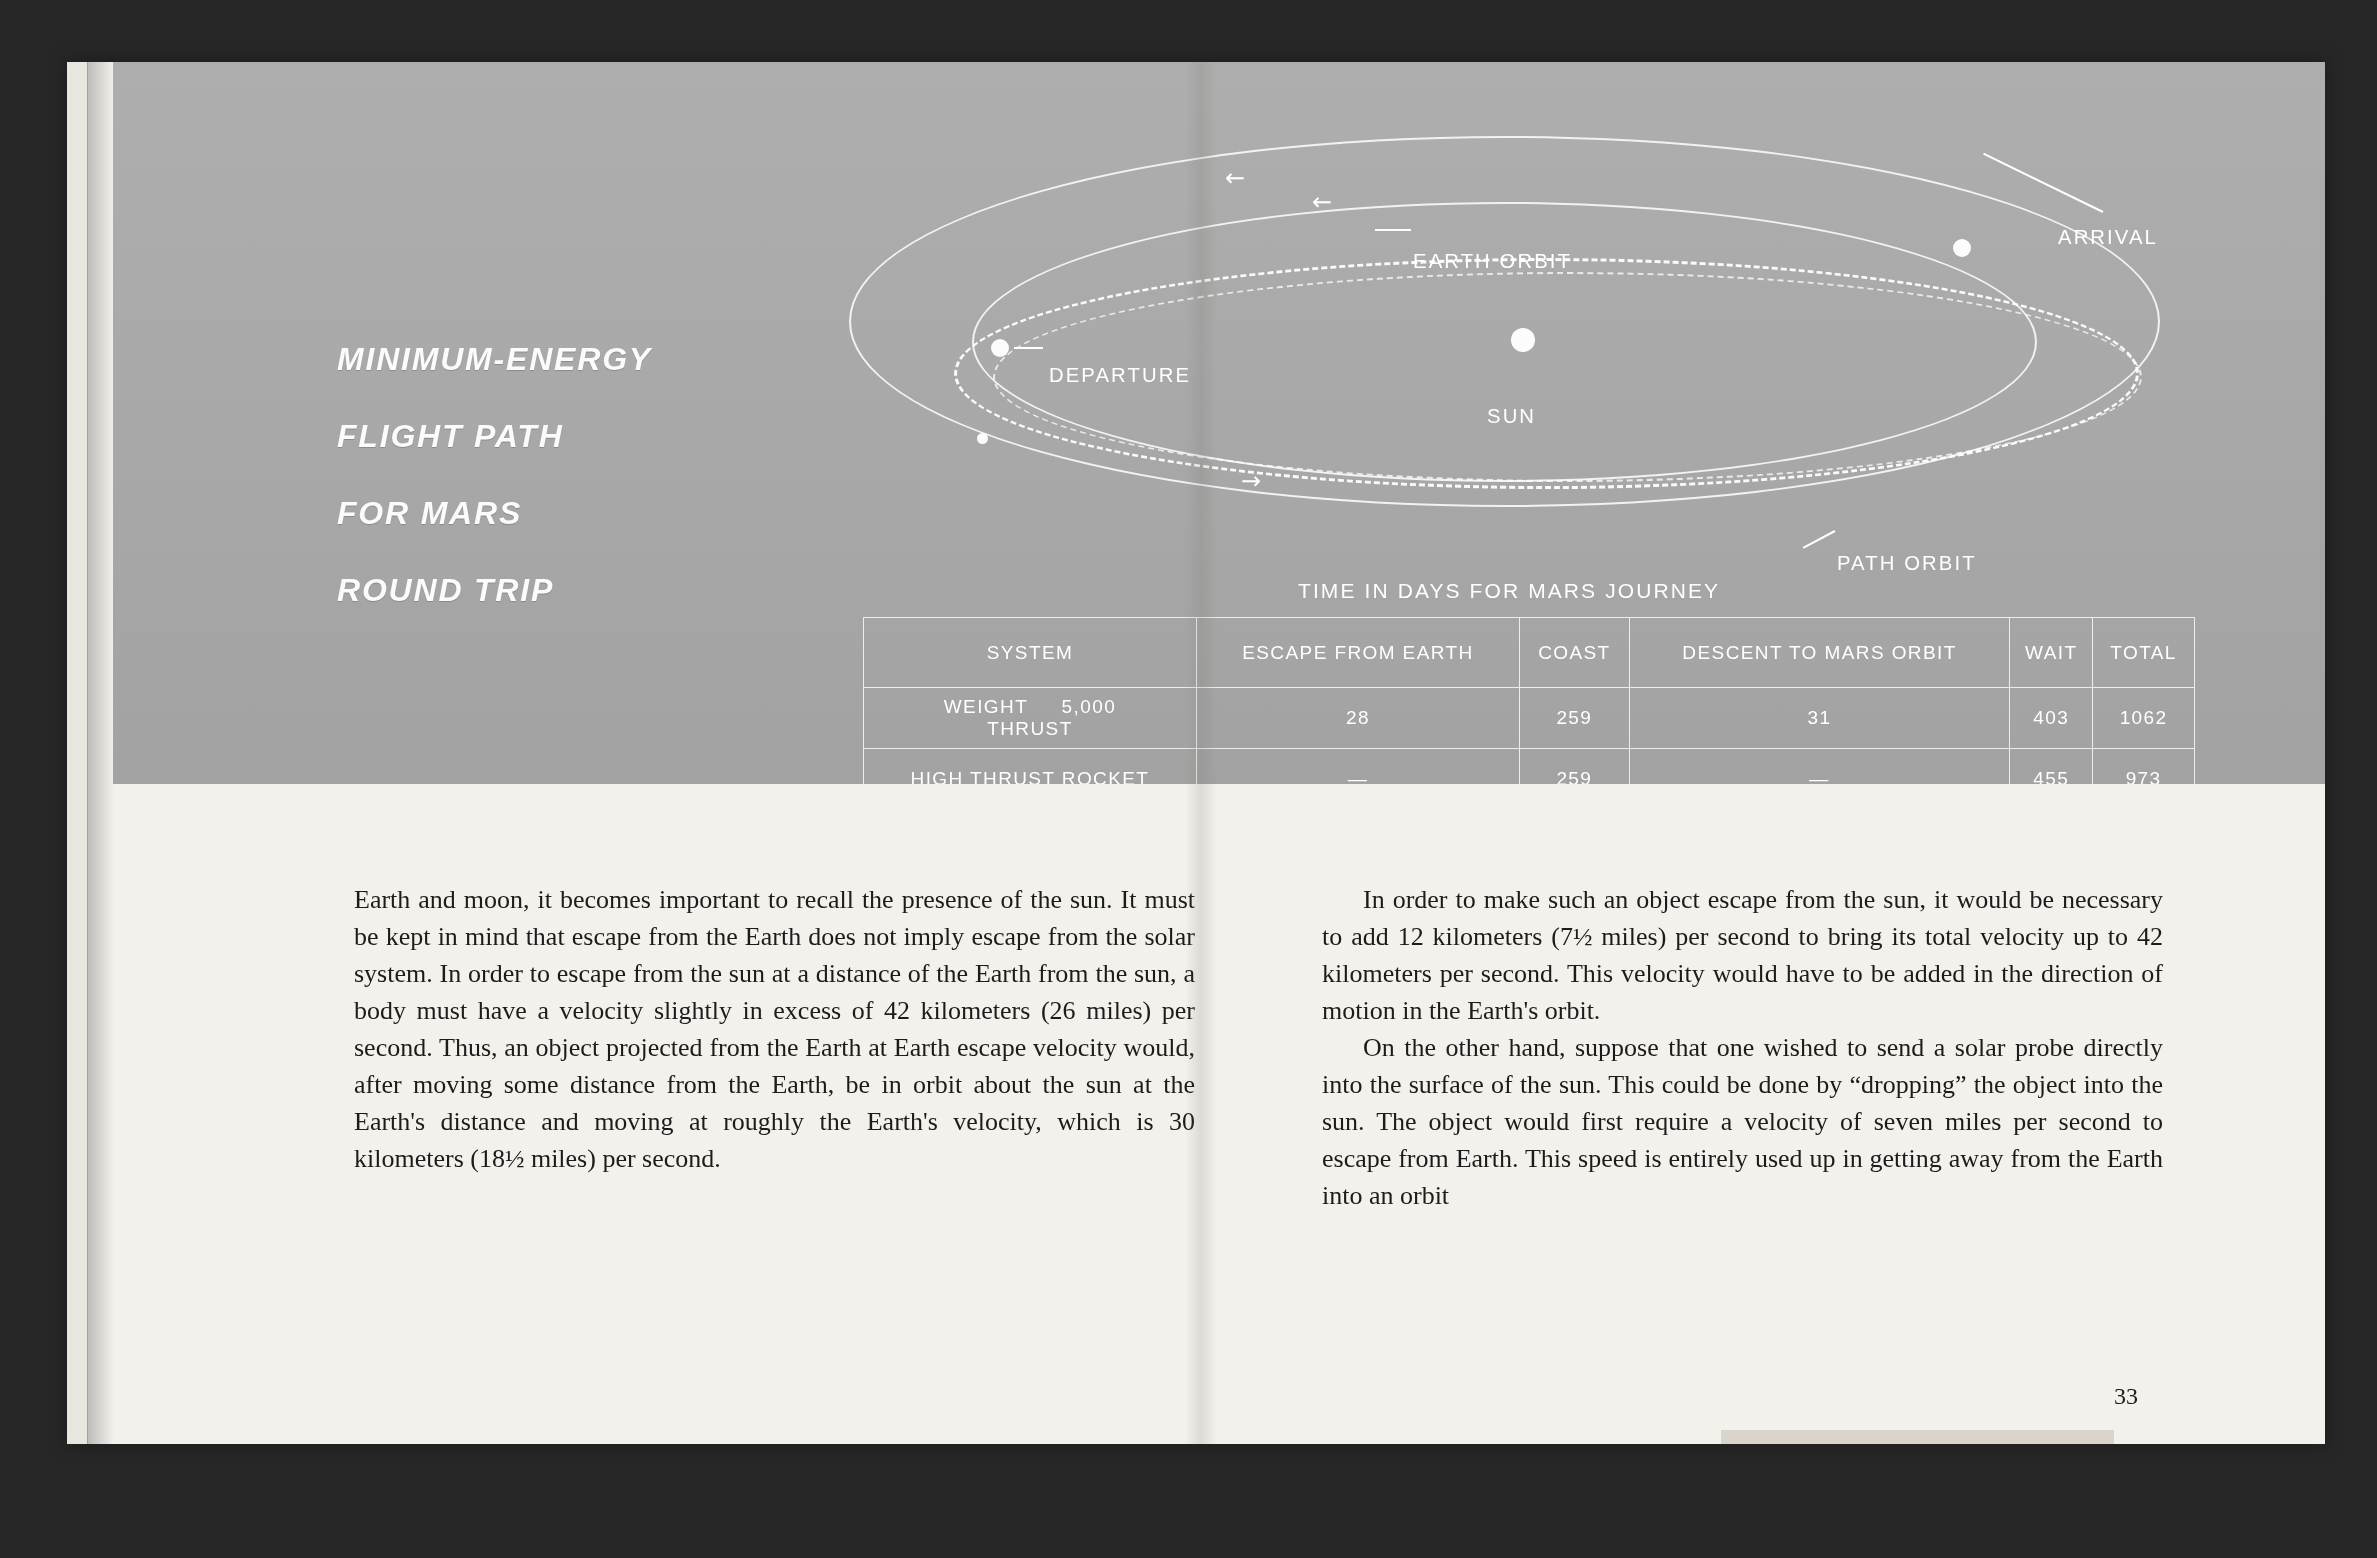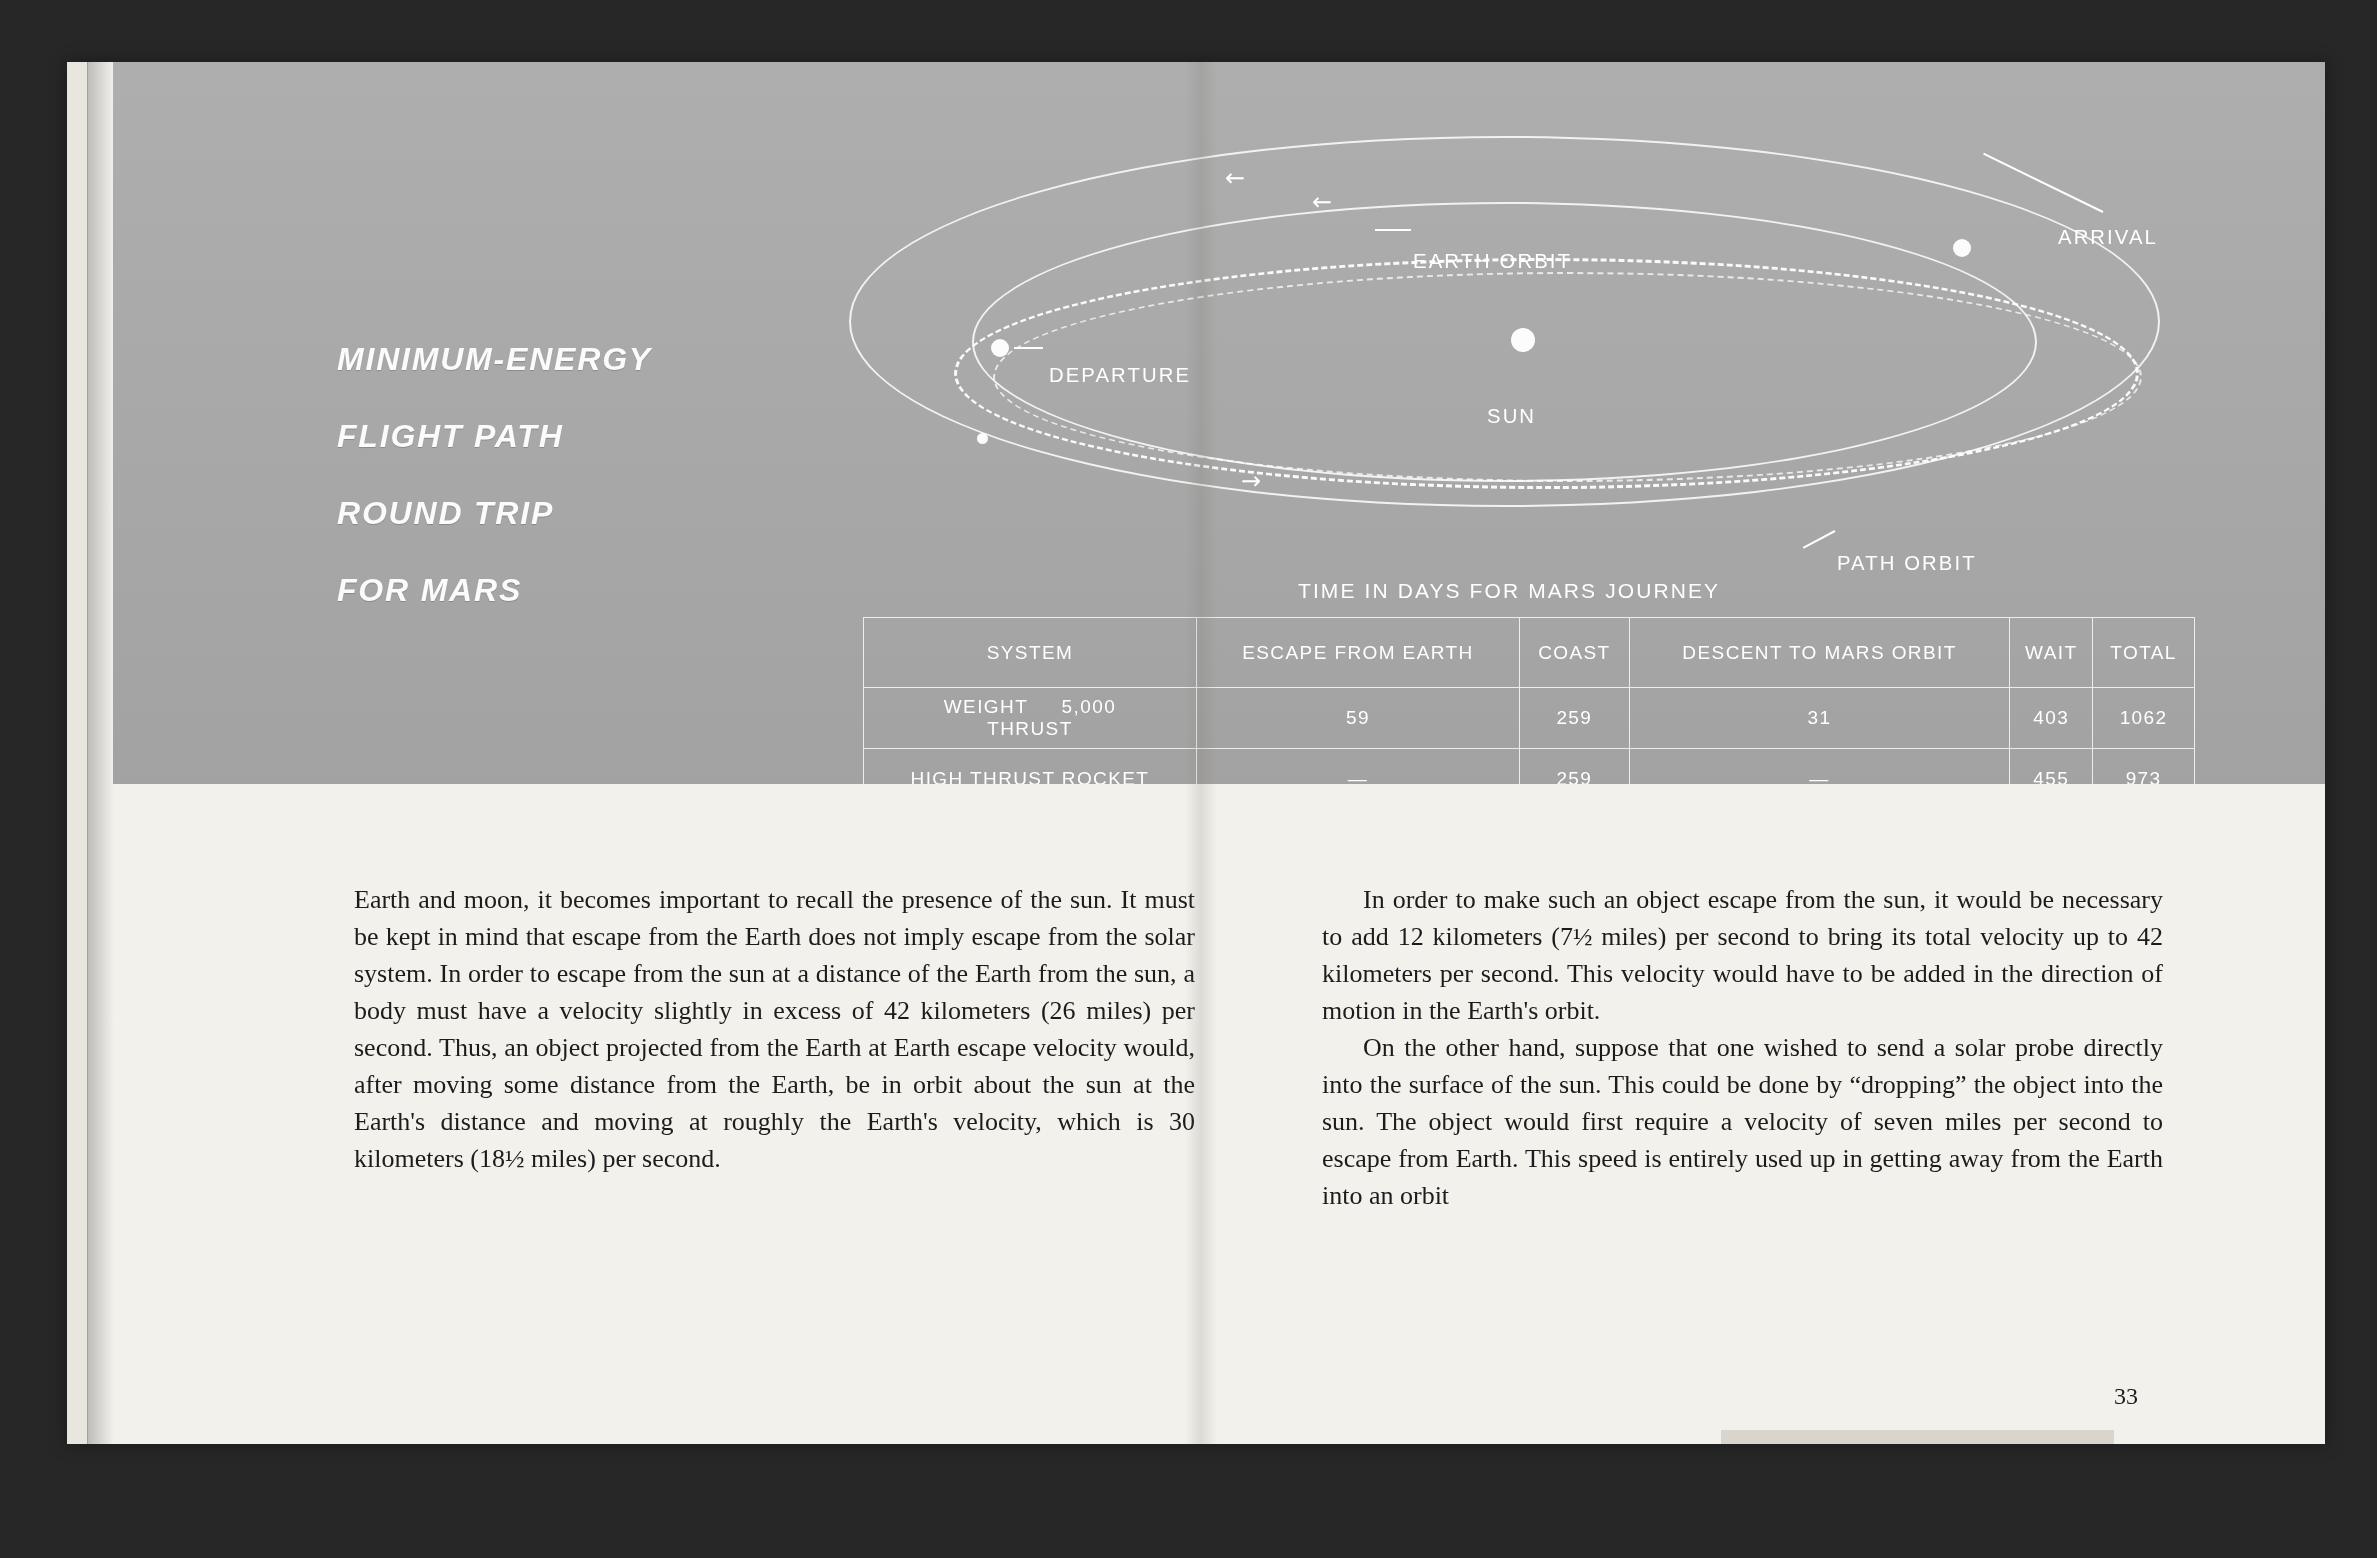--- a/index.html
+++ b/index.html
@@ -246,22 +246,22 @@
   <div id="binding"></div>
   <div id="binding-shadow"></div>
 
   <div id="figure">
 
     <div class="fade"></div>
 
     <div id="fig-title">
       <div>MINIMUM-ENERGY</div>
       <div>FLIGHT PATH</div>
+      <div>FOR MARS</div>
       <div>ROUND TRIP</div>
-      <div>FOR MARS</div>
     </div>
 
     <div class="ellipse" id="mars-orbit"></div>
     <div class="ellipse" id="earth-orbit"></div>
     <div class="ellipse" id="transfer-path"></div>
     <div class="ellipse" id="transfer-path2"></div>
 
     <div class="dot" id="sun-dot"></div>
     <div class="dot" id="dot-departure"></div>
     <div class="dot" id="dot-arrival"></div>
@@ -297,21 +297,21 @@
       </thead>
       <tbody>
         <tr class="sysrow-weight">
           <td class="sys-cell">
             <span class="k">WEIGHT</span>
             &nbsp;&nbsp;&nbsp;
             <span>5,000</span>
             <br>
             <span class="k">THRUST</span>
           </td>
-          <td>59</td>
+          <td>28</td>
           <td>259</td>
           <td>31</td>
           <td>403</td>
           <td>1062</td>
         </tr>
         <tr>
           <td class="sys-cell">HIGH THRUST ROCKET</td>
           <td>—</td>
           <td>259</td>
           <td>—</td>

